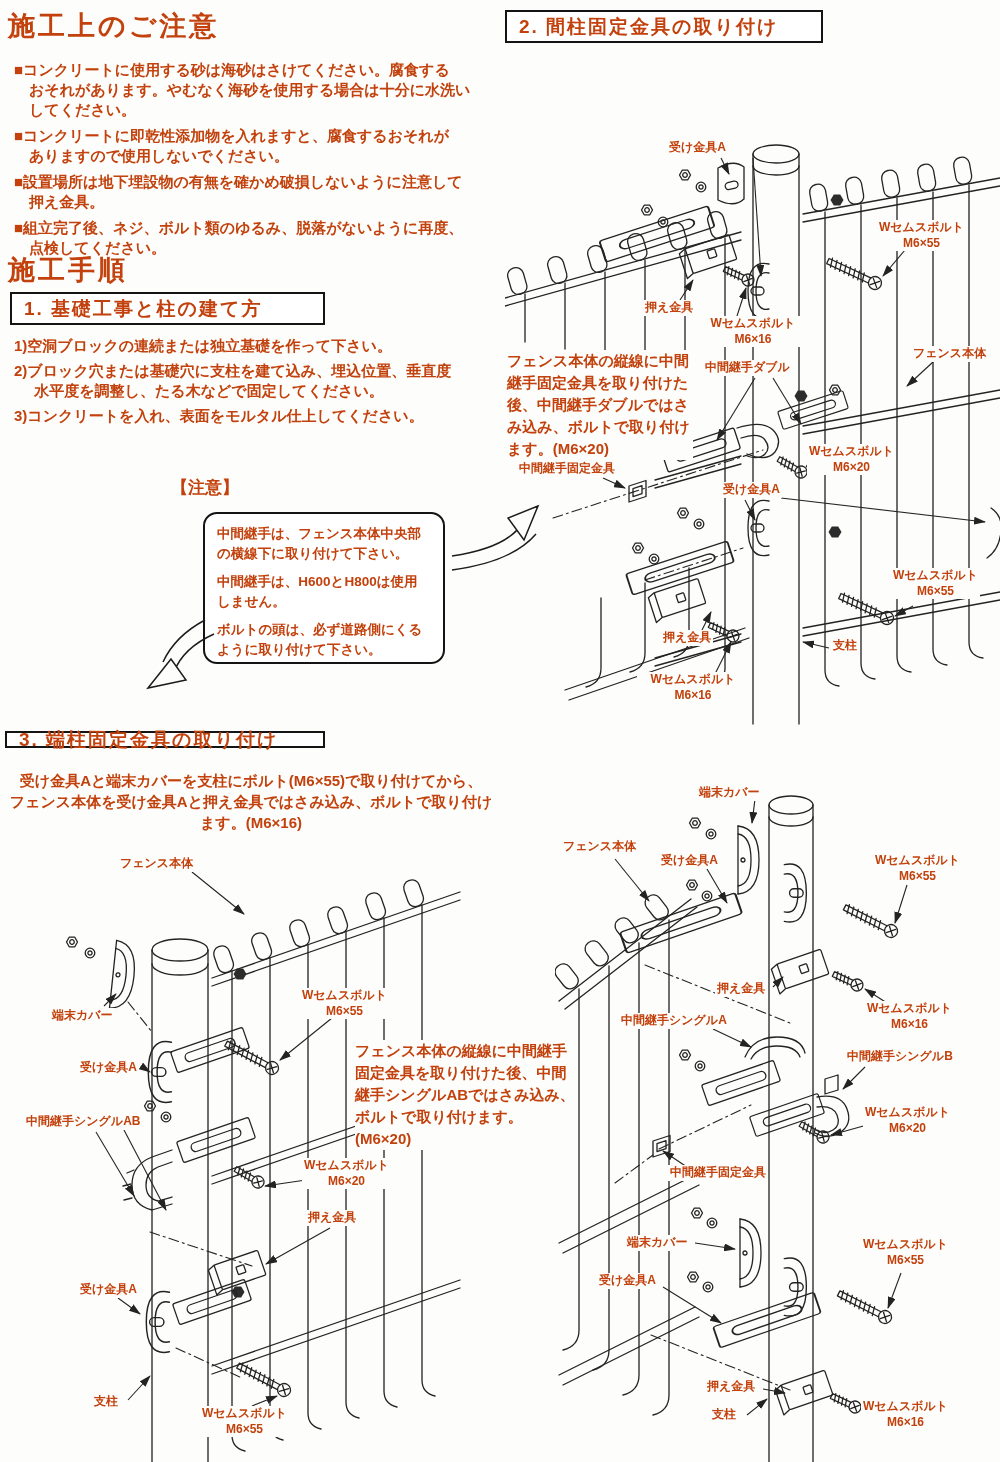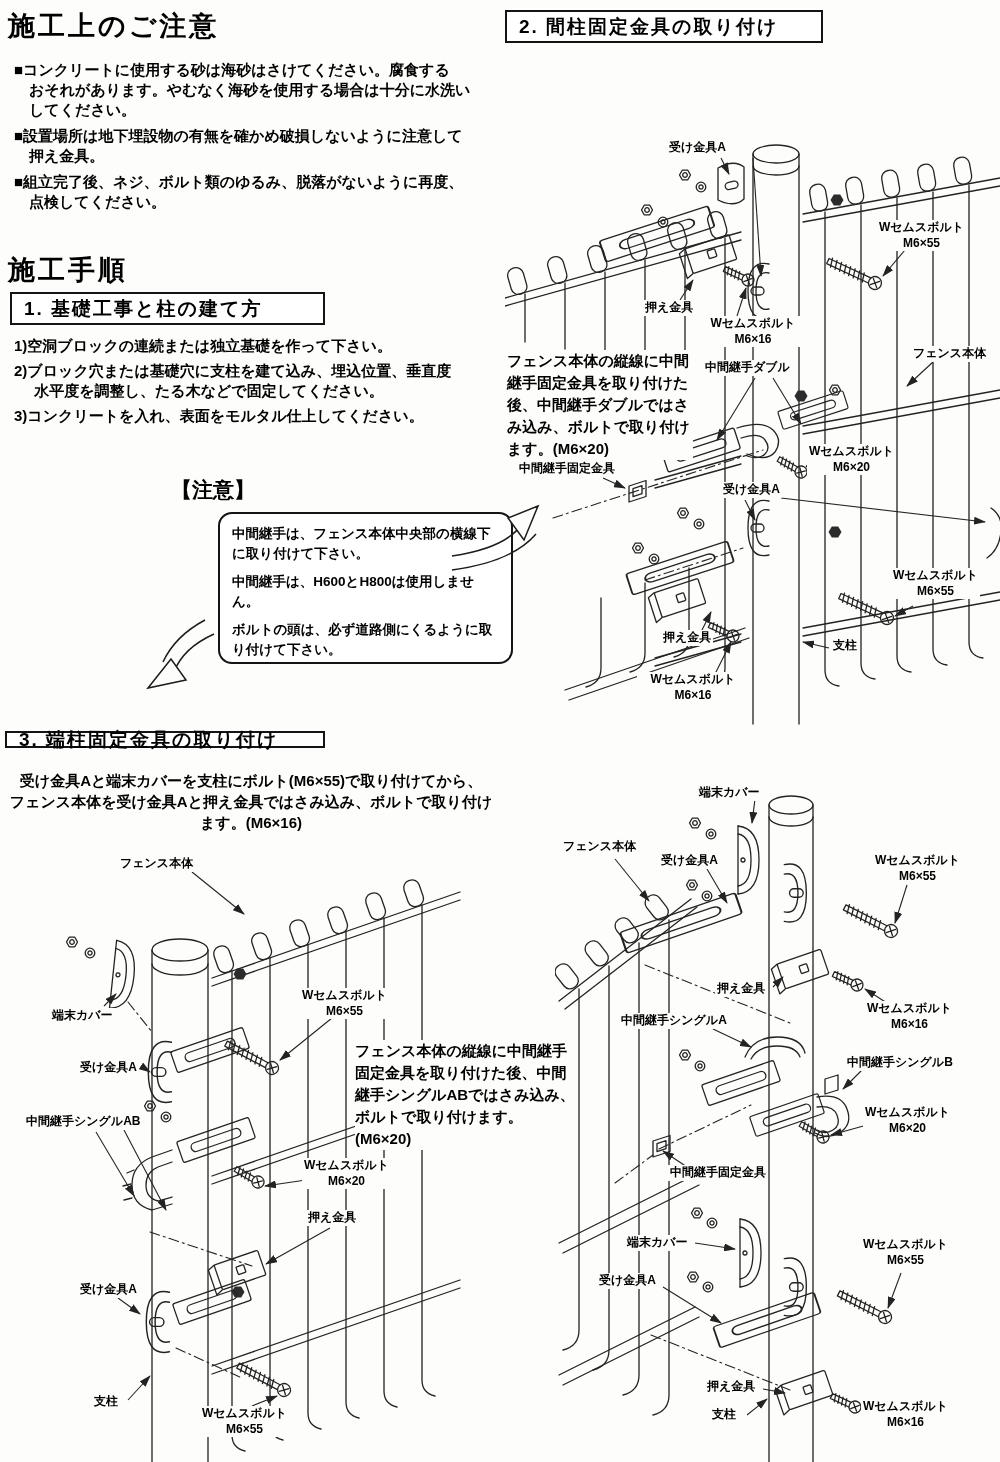--- a/index.html
+++ b/index.html
@@ -1,27 +1,27 @@
 <!DOCTYPE html>
 <html><head>
 <meta charset="utf-8">
 <style>
   html,body{margin:0;padding:0;background:#e8e8e6;}
   #page{position:relative;width:1000px;height:1462px;background:#fdfdfb;overflow:hidden;
-        font-family:"Liberation Sans","DejaVu Sans",sans-serif;color:#000000;}
+        font-family:"Liberation Sans","DejaVu Sans",sans-serif;color:#c2410c;}
   .abs{position:absolute;}
   .h1{font-size:27px;font-weight:bold;letter-spacing:3px;}
   .boxhead{border:2px solid #141414;font-size:19px;font-weight:bold;letter-spacing:2px;
            display:flex;align-items:center;padding:0 12px;background:#fff;box-sizing:border-box;}
   .body-text{font-size:15px;font-weight:600;line-height:20px;white-space:pre-line;}
   .hang{padding-left:1em;text-indent:-1em;margin:0 0 6px 0;}
   .hang2{padding-left:1.35em;text-indent:-1.35em;margin:0 0 5px 0;}
   .intro{font-size:15px;font-weight:600;line-height:22px;white-space:pre-line;}
   .midtext{font-size:15px;font-weight:700;line-height:22px;white-space:pre-line;background:#fdfdfb;}
-  .notelabel{font-size:21px;font-weight:bold;}
+  .notelabel{font-size:17px;font-weight:bold;}
   .notebox{border:2px solid #141414;border-radius:14px;padding:10px 12px;box-sizing:border-box;background:#fff;}
   .notebox p{margin:0 0 9px 0;font-size:13.5px;font-weight:600;line-height:19.5px;}
   .notebox p:last-child{margin-bottom:0;}
   .diagram{position:absolute;}
   .diagram svg{position:absolute;left:0;top:0;}
   .lbl{position:absolute;font-size:12px;font-weight:600;line-height:1.3;white-space:pre-line;
        text-align:center;background:#fdfdfb;padding:0 2px;}
   svg .art{stroke:#232323;fill:none;stroke-width:1.3;stroke-linecap:round;stroke-linejoin:round;}
   svg .ld{stroke:#232323;fill:none;stroke-width:1.1;}
   svg .dd{stroke-dasharray:10 4 2 4;stroke-width:1.1;}
@@ -88,39 +88,41 @@
         <path d="M12 -4.5 l2 9 M17 -4.5 l2 9 M22 -4.5 l2 9 M27 -4.5 l2 9 M32 -4.5 l2 9 M37 -4.5 l2 9 M42 -4.5 l2 9 M47 -4.5 l2 9"></path>
       </g>
     </defs>
   </svg>
 
   <div class="abs h1" style="left:8px;top:8px;">施工上のご注意</div>
   <div class="abs" style="left:14px;top:60px;width:482px;">
     <p class="body-text hang">■コンクリートに使用する砂は海砂はさけてください。腐食する
 おそれがあります。やむなく海砂を使用する場合は十分に水洗い
 してください。</p>
+    <p class="body-text hang">■コンクリートに即乾性添加物を入れますと、腐食するおそれが
+ありますので使用しないでください。</p>
     <p class="body-text hang">■設置場所は地下埋設物の有無を確かめ破損しないように注意して
 押え金具。</p>
     <p class="body-text hang">■組立完了後、ネジ、ボルト類のゆるみ、脱落がないように再度、
 点検してください。</p>
   </div>
 
   <div class="abs h1" style="left:8px;top:252px;">施工手順</div>
   <div class="abs boxhead" style="left:10px;top:292px;width:315px;height:33px;">
     <span>1. 基礎工事と柱の建て方</span>
   </div>
   <div class="abs" style="left:14px;top:336px;width:482px;">
     <p class="body-text hang2">1)空洞ブロックの連続または独立基礎を作って下さい。</p>
     <p class="body-text hang2">2)ブロック穴または基礎穴に支柱を建て込み、埋込位置、垂直度
 水平度を調整し、たる木などで固定してください。</p>
     <p class="body-text hang2">3)コンクリートを入れ、表面をモルタル仕上してください。</p>
   </div>
 
   <div class="abs notelabel" style="left:171px;top:476px;">【注意】</div>
-  <div class="abs notebox" style="left:203px;top:512px;width:295px;height:152px;margin-left:15px;">
+  <div class="abs notebox" style="left:203px;top:512px;width:242px;height:152px;">
     <p>中間継手は、フェンス本体中央部の横線下に取り付けて下さい。</p>
     <p>中間継手は、H600とH800は使用しません。</p>
     <p>ボルトの頭は、必ず道路側にくるように取り付けて下さい。</p>
   </div>
   <svg class="abs" style="left:120px;top:490px;" width="440" height="215" viewBox="0 0 440 215">
     <g class="bigarrow">
       <path d="M332 66 Q386 58 402 34"></path>
       <path d="M332 80 Q392 72 416 44"></path>
       <path d="M418 16 L388 28 L404 50 Z" fill="#fdfdfb"></path>
     </g>
@@ -426,21 +428,21 @@
     </svg>
     <div class="lbl" style="left:142px;top:10px;">端末カバー</div>
     <div class="lbl" style="left:6px;top:64px;">フェンス本体</div>
     <div class="lbl" style="left:104px;top:78px;">受け金具A</div>
     <div class="lbl" style="left:318px;top:78px;">Wセムスボルト
 M6×55</div>
     <div class="lbl" style="left:160px;top:206px;">押え金具</div>
     <div class="lbl" style="left:310px;top:226px;">Wセムスボルト
 M6×16</div>
     <div class="lbl" style="left:64px;top:238px;">中間継手シングルA</div>
-    <div class="lbl" style="left:290px;top:274px;margin-top:6px;">中間継手シングルB</div>
+    <div class="lbl" style="left:290px;top:274px;">中間継手シングルB</div>
     <div class="lbl" style="left:308px;top:330px;">Wセムスボルト
 M6×20</div>
     <div class="lbl" style="left:113px;top:390px;">中間継手固定金具</div>
     <div class="lbl" style="left:70px;top:460px;">端末カバー</div>
     <div class="lbl" style="left:42px;top:498px;">受け金具A</div>
     <div class="lbl" style="left:306px;top:462px;">Wセムスボルト
 M6×55</div>
     <div class="lbl" style="left:150px;top:604px;">押え金具</div>
     <div class="lbl" style="left:155px;top:632px;">支柱</div>
     <div class="lbl" style="left:306px;top:624px;">Wセムスボルト

